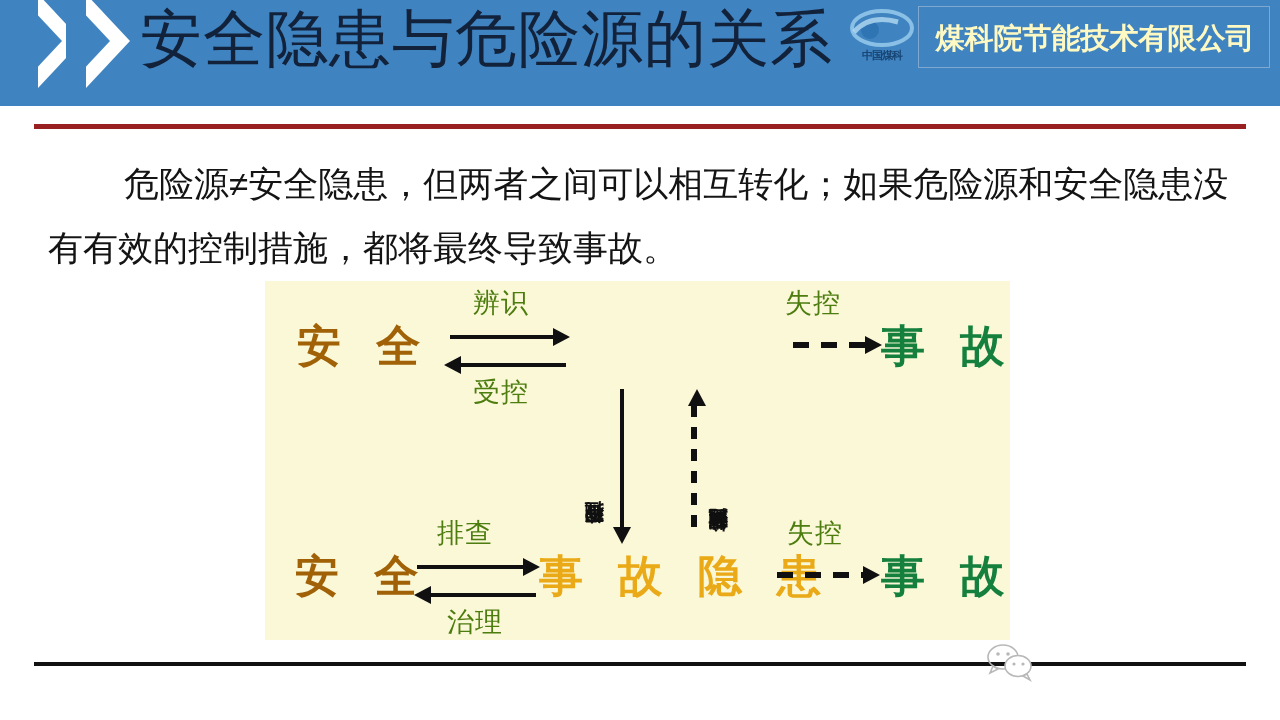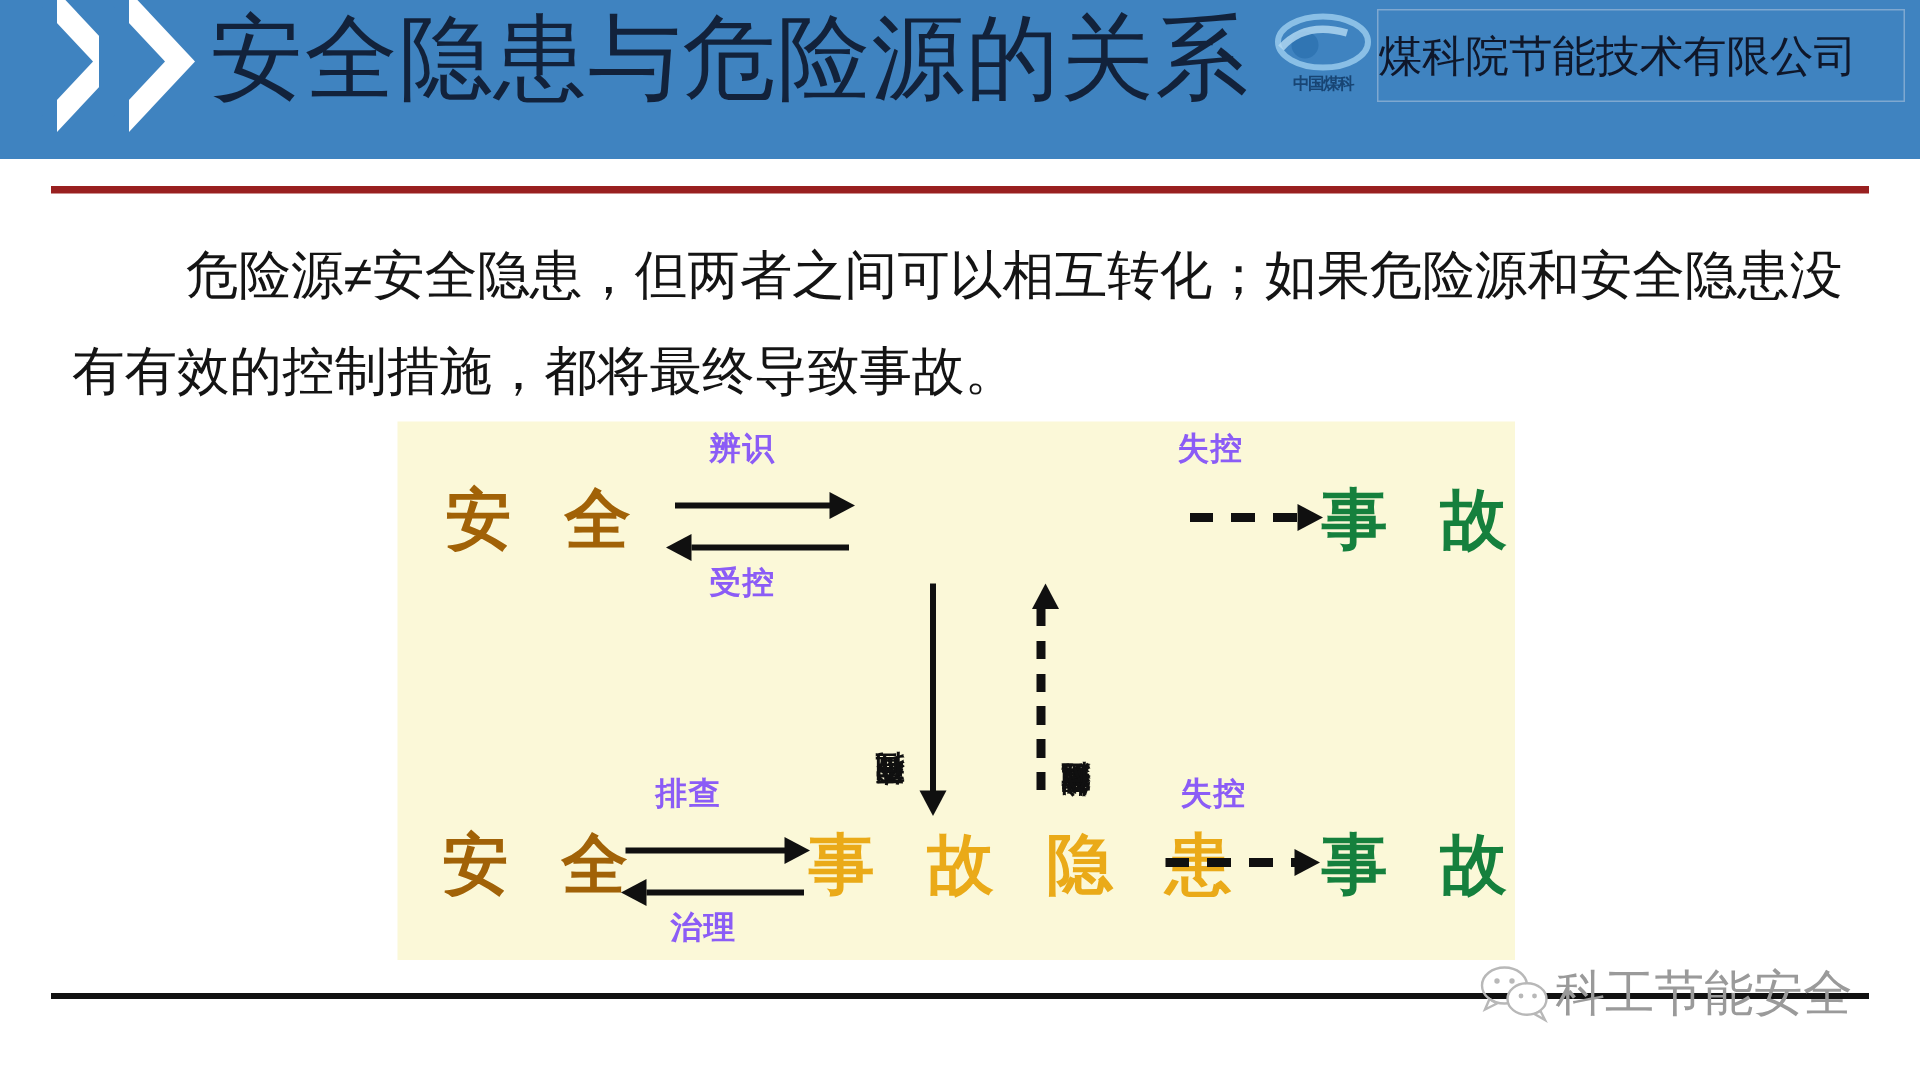--- a/index.html
+++ b/index.html
@@ -87,23 +87,25 @@
     border: 1px solid #7fa8d0;
     box-sizing: border-box;
     z-index: 4;
   }
   .company-name {
     position: absolute;
     left: 0; top: 0;
     width: 352px;
     height: 62px;
     line-height: 62px;
+    text-align: center;
     font-size: 29px;
-    color: #0f172a;
-    white-space: nowrap;
+    color: #fef9c3;
+    white-space: nowrap;
+    font-weight: bold;
   }
 
   
   .divider-red {
     position: absolute;
     left: 34px;
     top: 124px;
     width: 1212px;
     height: 5px;
     background: #992020;
@@ -139,23 +141,23 @@
   .big-word {
     font-family: "DejaVu Serif", "Liberation Serif", serif;
     font-size: 44px;
     font-weight: bold;
     letter-spacing: 10px;
   }
   .green { color: #a16207; }
   .orange { color: #eaaa18; }
   .red { color: #15803d; }
   .lbl {
-    font-size: 21px;
-    font-weight: bold;
-    color: #8b5cf6;
+    font-size: 27px;
+    font-weight: normal;
+    color: #4d7c0f;
     letter-spacing: 1px;
   }
 
   
   .arr-line {
     position: absolute;
     background: #101010;
     height: 4px;
   }
   .arr-head-r {
@@ -327,14 +329,13 @@
   <svg class="wechat-ic" viewBox="0 0 50 40">
     <ellipse cx="18" cy="15" rx="15" ry="12" fill="none" stroke="#b8b8b8" stroke-width="1.6"></ellipse>
     <path d="M8 24 L5 31 L13 27 Z" fill="none" stroke="#b8b8b8" stroke-width="1.6"></path>
     <circle cx="13" cy="12" r="1.8" fill="#b8b8b8"></circle>
     <circle cx="23" cy="12" r="1.8" fill="#b8b8b8"></circle>
     <ellipse cx="33" cy="24" rx="13" ry="10.5" fill="#ffffff" stroke="#b8b8b8" stroke-width="1.6"></ellipse>
     <path d="M42 32 L45 38 L38 34 Z" fill="#ffffff" stroke="#b8b8b8" stroke-width="1.6"></path>
     <circle cx="29" cy="22" r="1.6" fill="#b8b8b8"></circle>
     <circle cx="38" cy="22" r="1.6" fill="#b8b8b8"></circle>
   </svg>
-  <div class="fb-text">科工节能安全</div>
 </div>
 
 </body></html>

